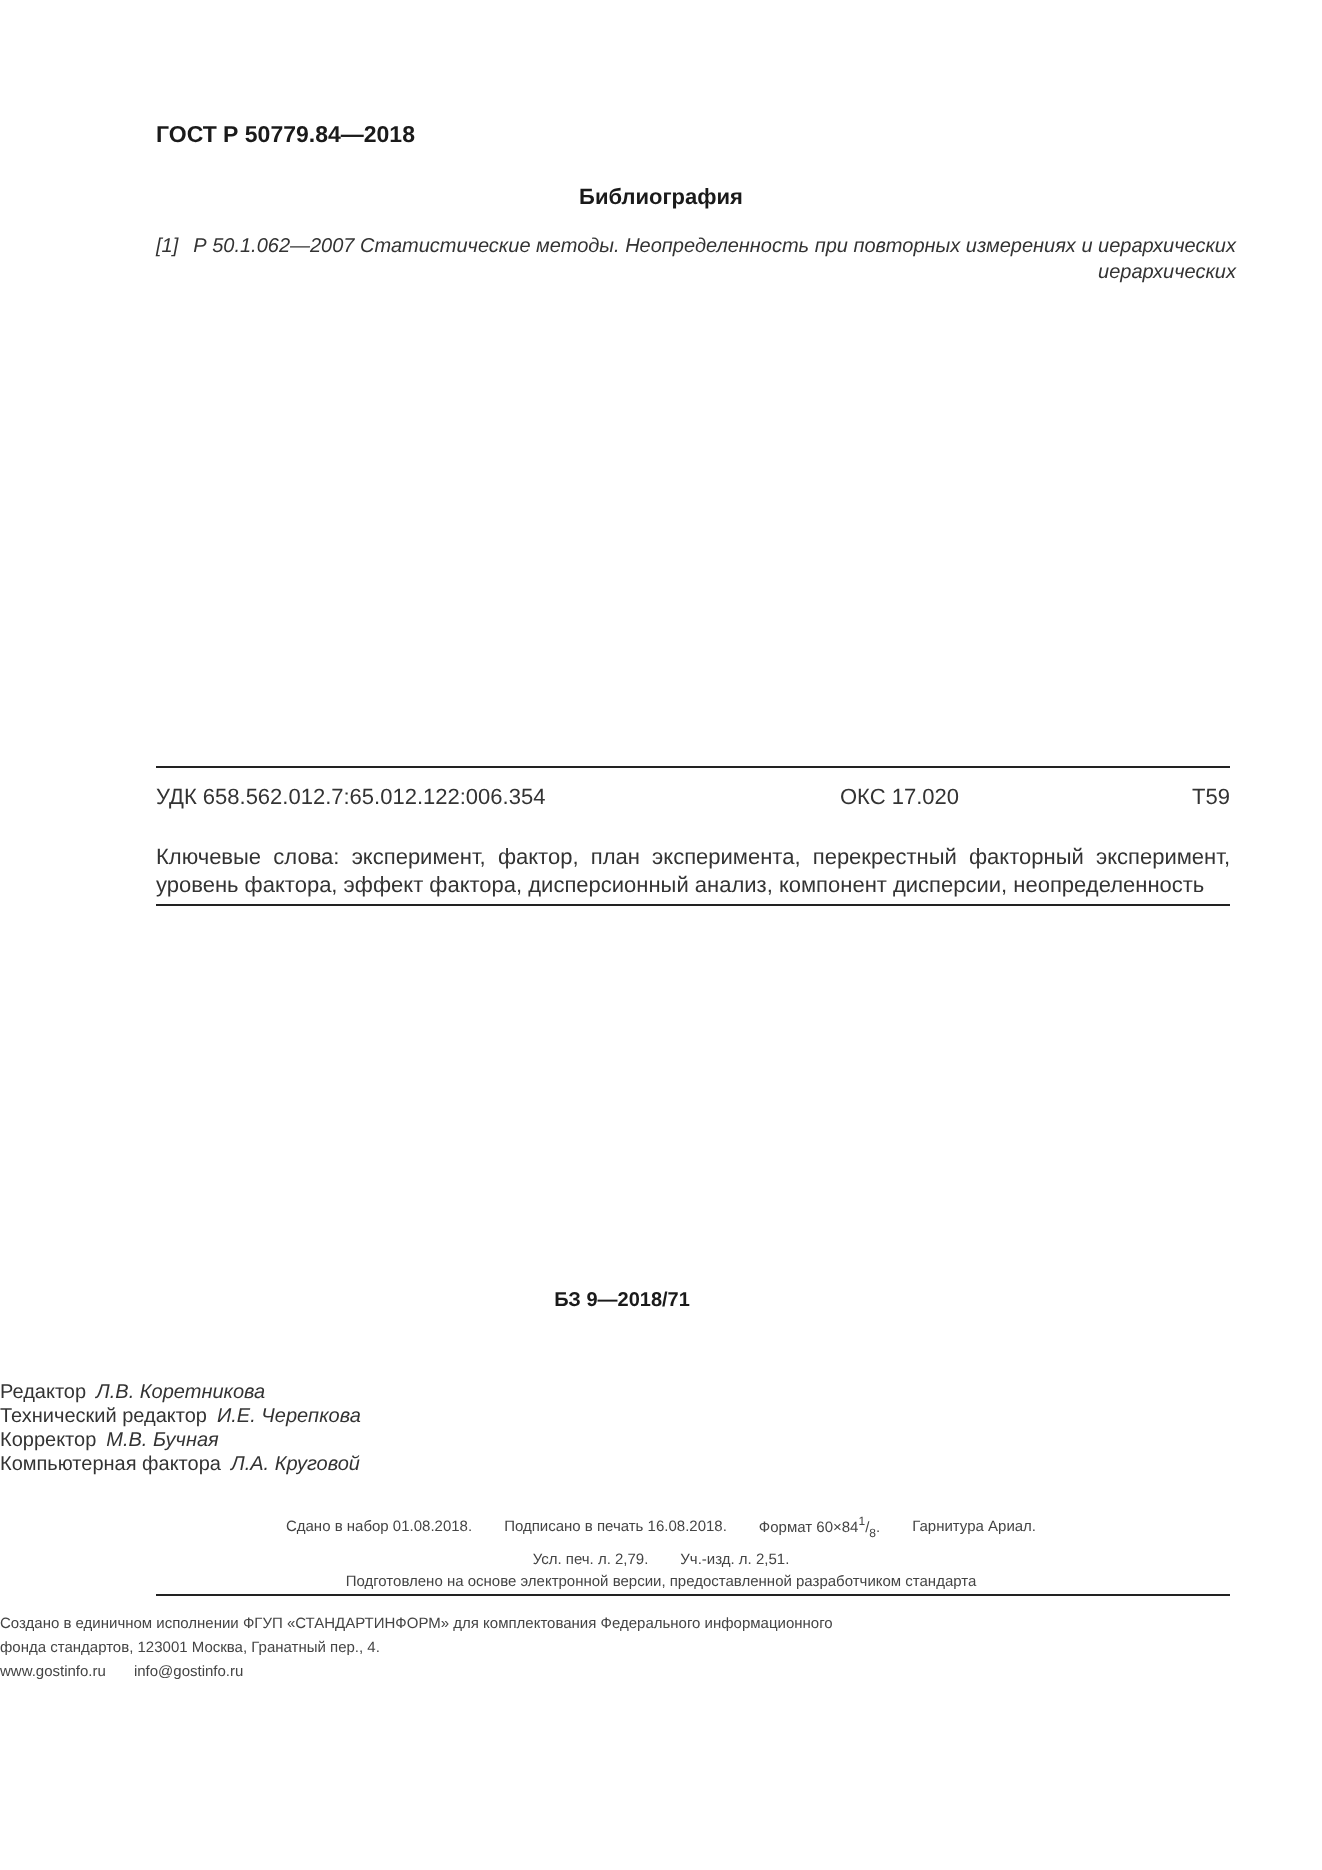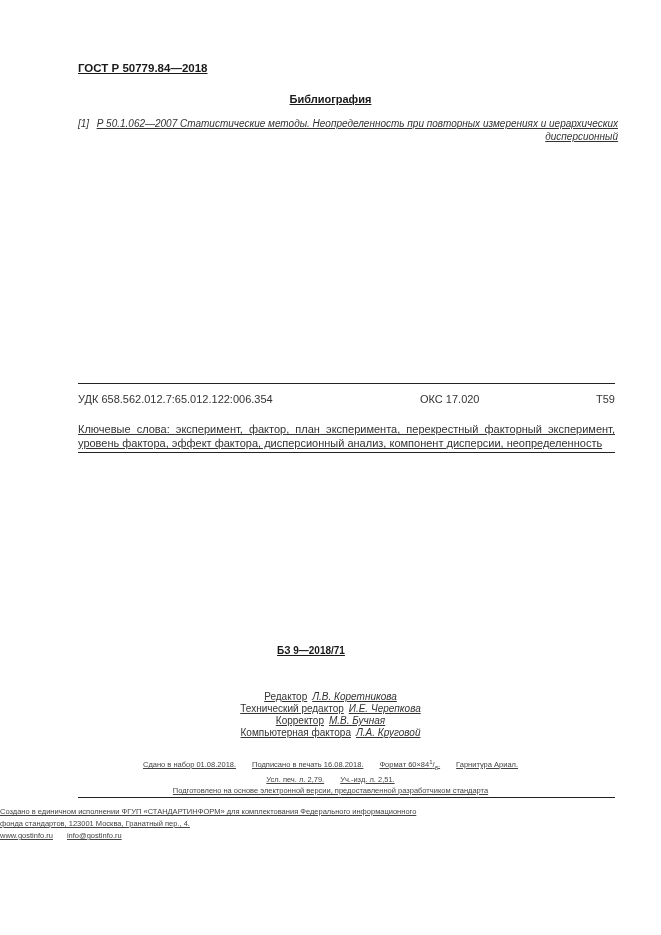--- a/index.html
+++ b/index.html
@@ -1,61 +1,61 @@
 <!DOCTYPE html>
 <html><head>
   <meta charset="utf-8">
   <style>
     html, body { margin: 0; padding: 0; }
     body {
       width: 661px; height: 935px; background: #ffffff; position: relative;
       font-family: "Liberation Sans", sans-serif; color: #222;
       overflow: hidden;
     }
-    .abs { position: absolute; text-decoration: underline; }
+    .abs { position: absolute; }
     .gost-header { left: 78px; top: 62px; font-size: 11.5px; font-weight: bold; color: #1a1a1a; }
     .biblio-title { left: 0; width: 661px; top: 93px; text-align: center; font-size: 11px; font-weight: bold; color: #1a1a1a; }
     .biblio-entry { left: 78px; top: 117px; width: 540px; font-size: 10px; font-style: italic; color: #333; line-height: 13px; }
     .biblio-entry .num { position: absolute; left: 0; top: 0; }
     .biblio-entry .text { display: block; margin-left: 14px; text-indent: -2px; text-align: right; }
     .biblio-entry .text .l2 { display: block; }
     .rule { height: 1px; background: #222; }
     .rule-top { left: 78px; top: 383px; width: 537px; }
     .rule-mid { left: 78px; top: 452px; width: 537px; }
     .rule-bot { left: 78px; top: 797px; width: 537px; }
     .udk-row { left: 78px; top: 393px; width: 537px; font-size: 11px; color: #333; height: 14px; }
     .udk-row .udk { position: absolute; left: 0; top: 0; }
     .udk-row .oks { position: absolute; left: 342px; top: 0; }
     .udk-row .t { position: absolute; right: 0; top: 0; }
     .keywords { left: 78px; top: 422px; width: 537px; font-size: 11px; color: #333; line-height: 14px; text-align: justify; }
     .keywords .kw-line1 { display: block; text-align: justify; text-align-last: justify; }
     .keywords .kw-line2 { display: block; }
     .bz { left: 0; width: 622px; top: 645px; text-align: center; font-size: 10px; font-weight: bold; color: #1a1a1a; }
     .credits { left: 0; width: 661px; top: 691px; font-size: 10px; color: #333; line-height: 12px; }
-    .credit-row { text-align: center; display: block; white-space: nowrap; }
+    .credit-row { display: block; white-space: nowrap; }
     .credit-row .name { font-style: italic; margin-left: 5px; }
     .print-info { left: 0; width: 661px; top: 756px; font-size: 7.5px; color: #444; line-height: 11.5px; text-align: center; }
     .print-info span.gap { display: inline-block; width: 16px; }
     .print-info sup { font-size: 6px; }
     .print-info sub { font-size: 6px; }
     .footer { left: 0; width: 661px; top: 806px; font-size: 7.5px; color: #444; line-height: 12px; text-align: left; }
     .footer .gap { display: inline-block; width: 14px; }
   </style>
 </head>
 <body>
 
 <div class="abs gost-header">ГОСТ Р 50779.84—2018</div>
 
 <div class="abs biblio-title">Библиография</div>
 
 <div class="abs biblio-entry">
   <span class="num">[1]</span>
   <span class="text">
     <span>Р 50.1.062—2007 Статистические методы. Неопределенность при повторных измерениях и иерархических</span>
-    <span class="l2">дисперсионный</span>
+    <span class="l2">иерархических</span>
   </span>
 </div>
 
 <div class="abs rule rule-top"></div>
 
 <div class="abs udk-row">
   <span class="udk">УДК 658.562.012.7:65.012.122:006.354</span>
   <span class="oks">ОКС 17.020</span>
   <span class="t">Т59</span>
 </div>

